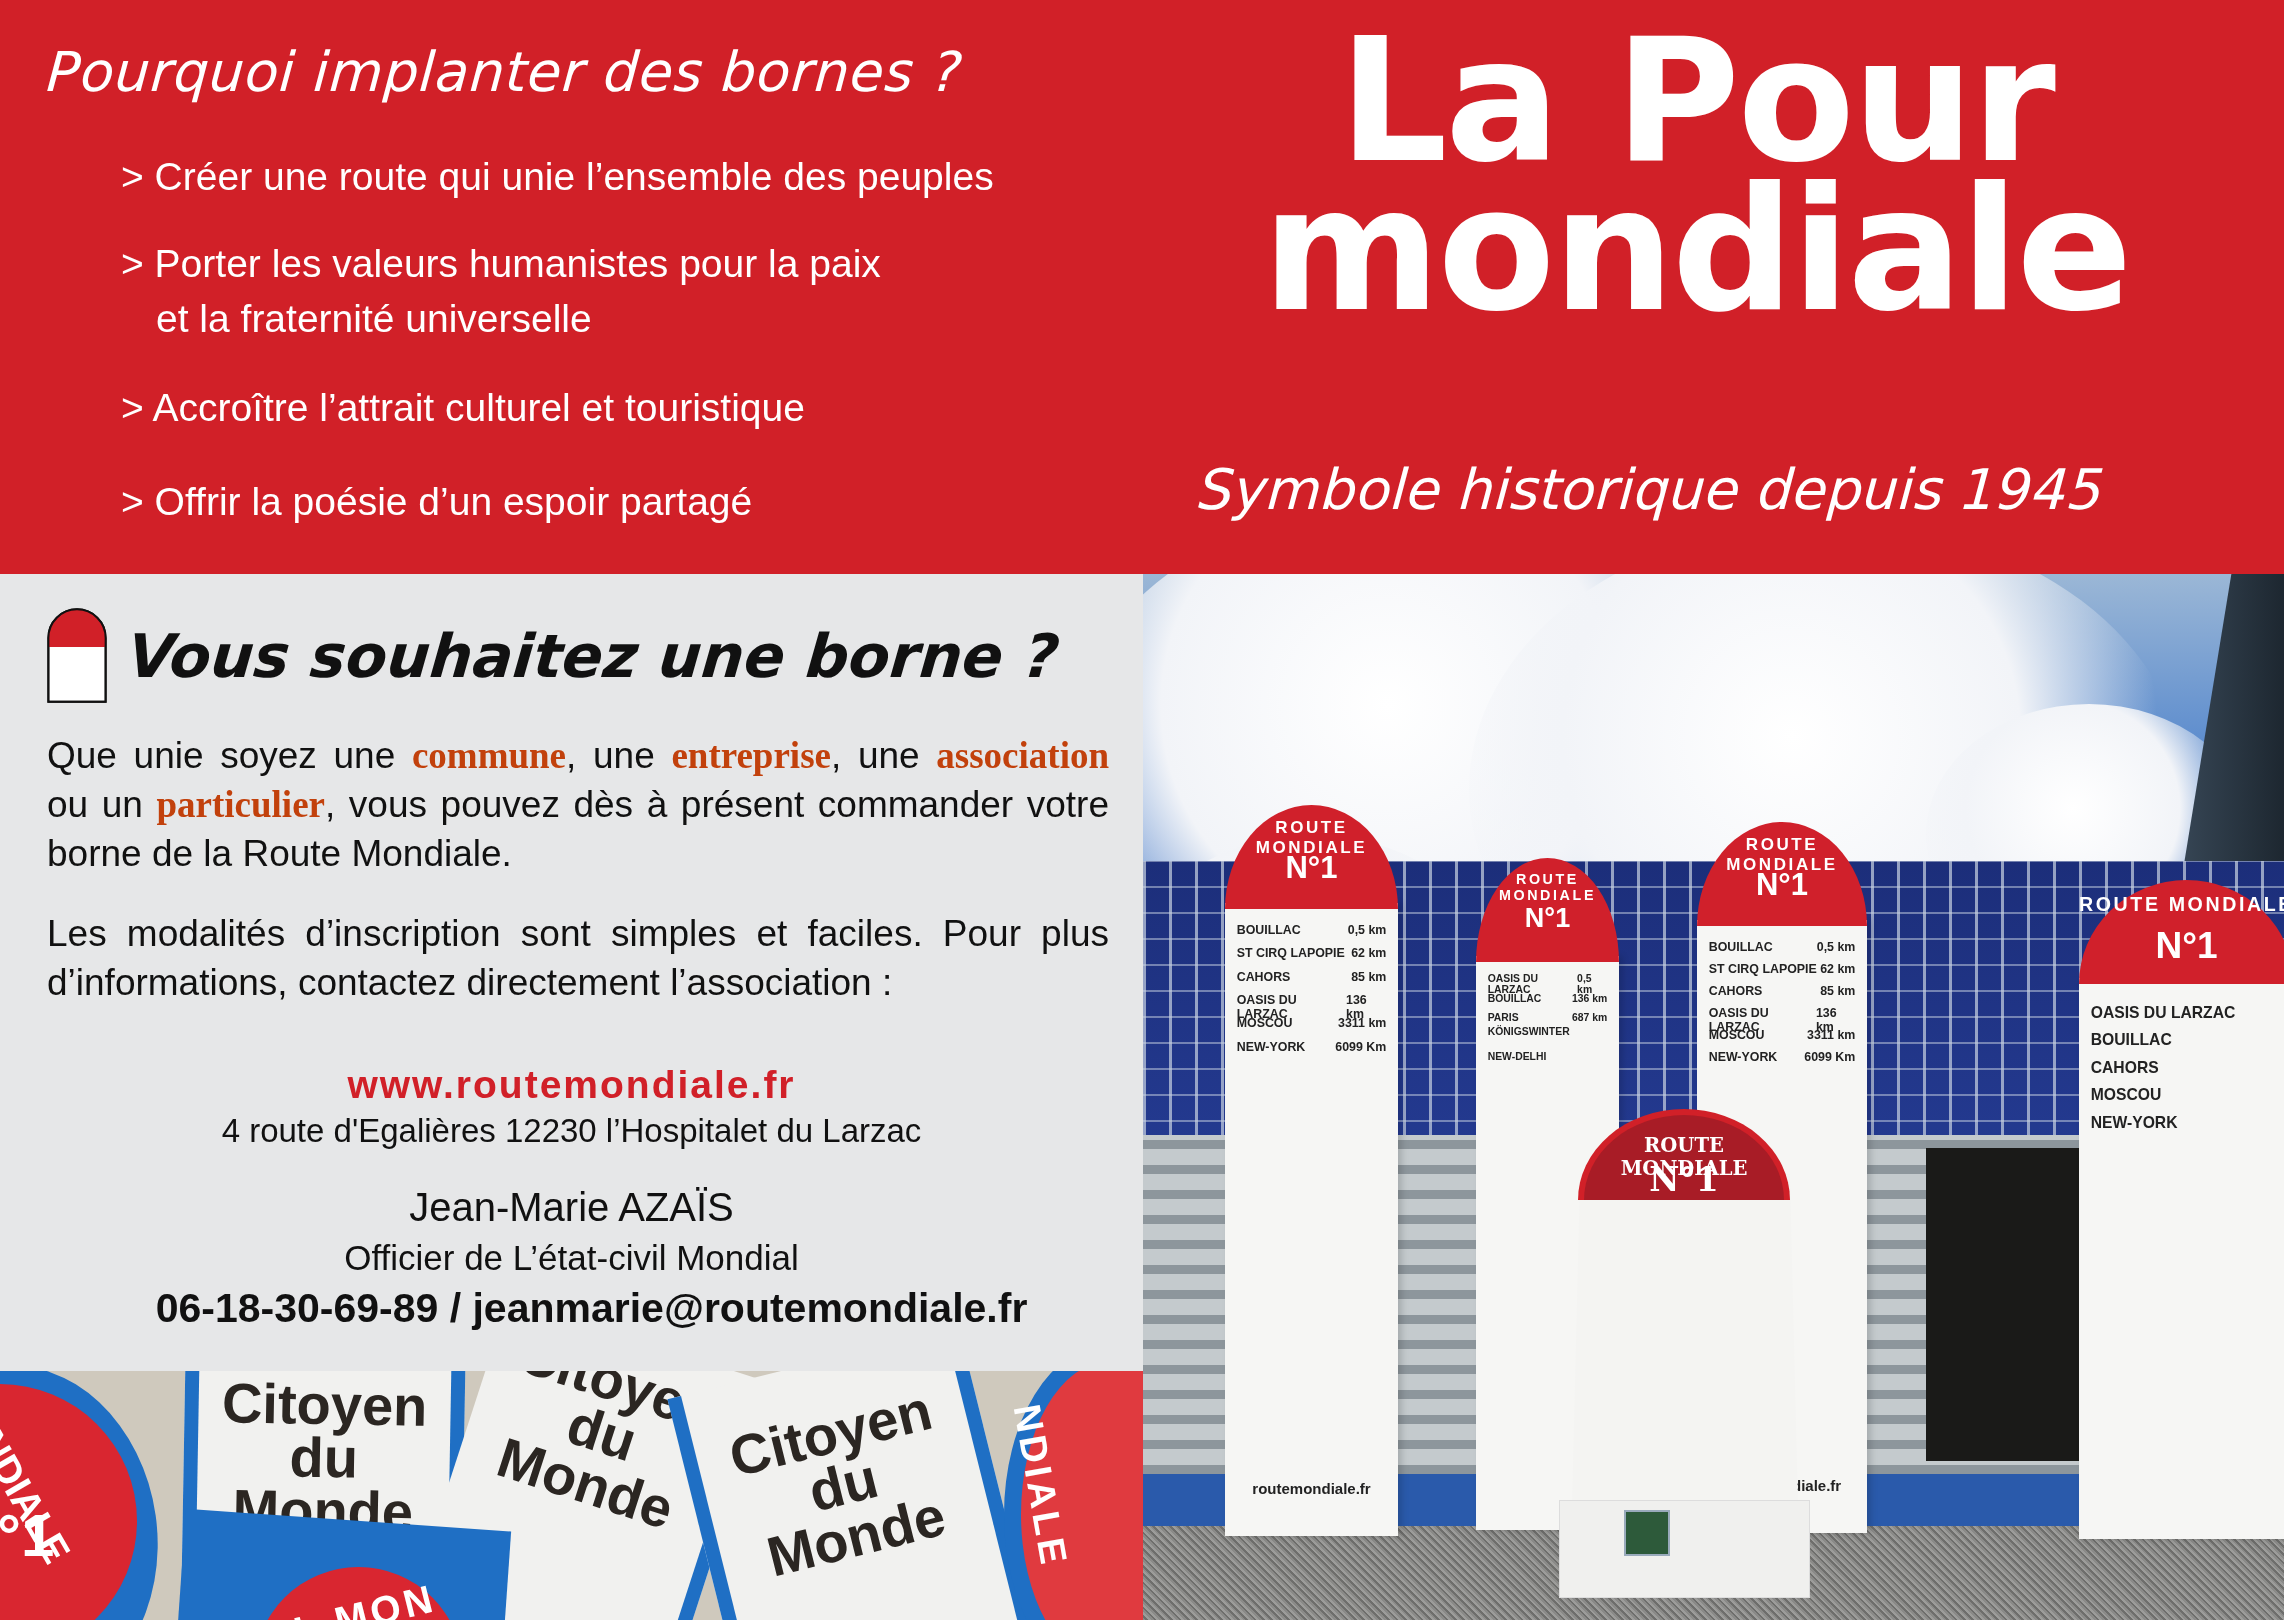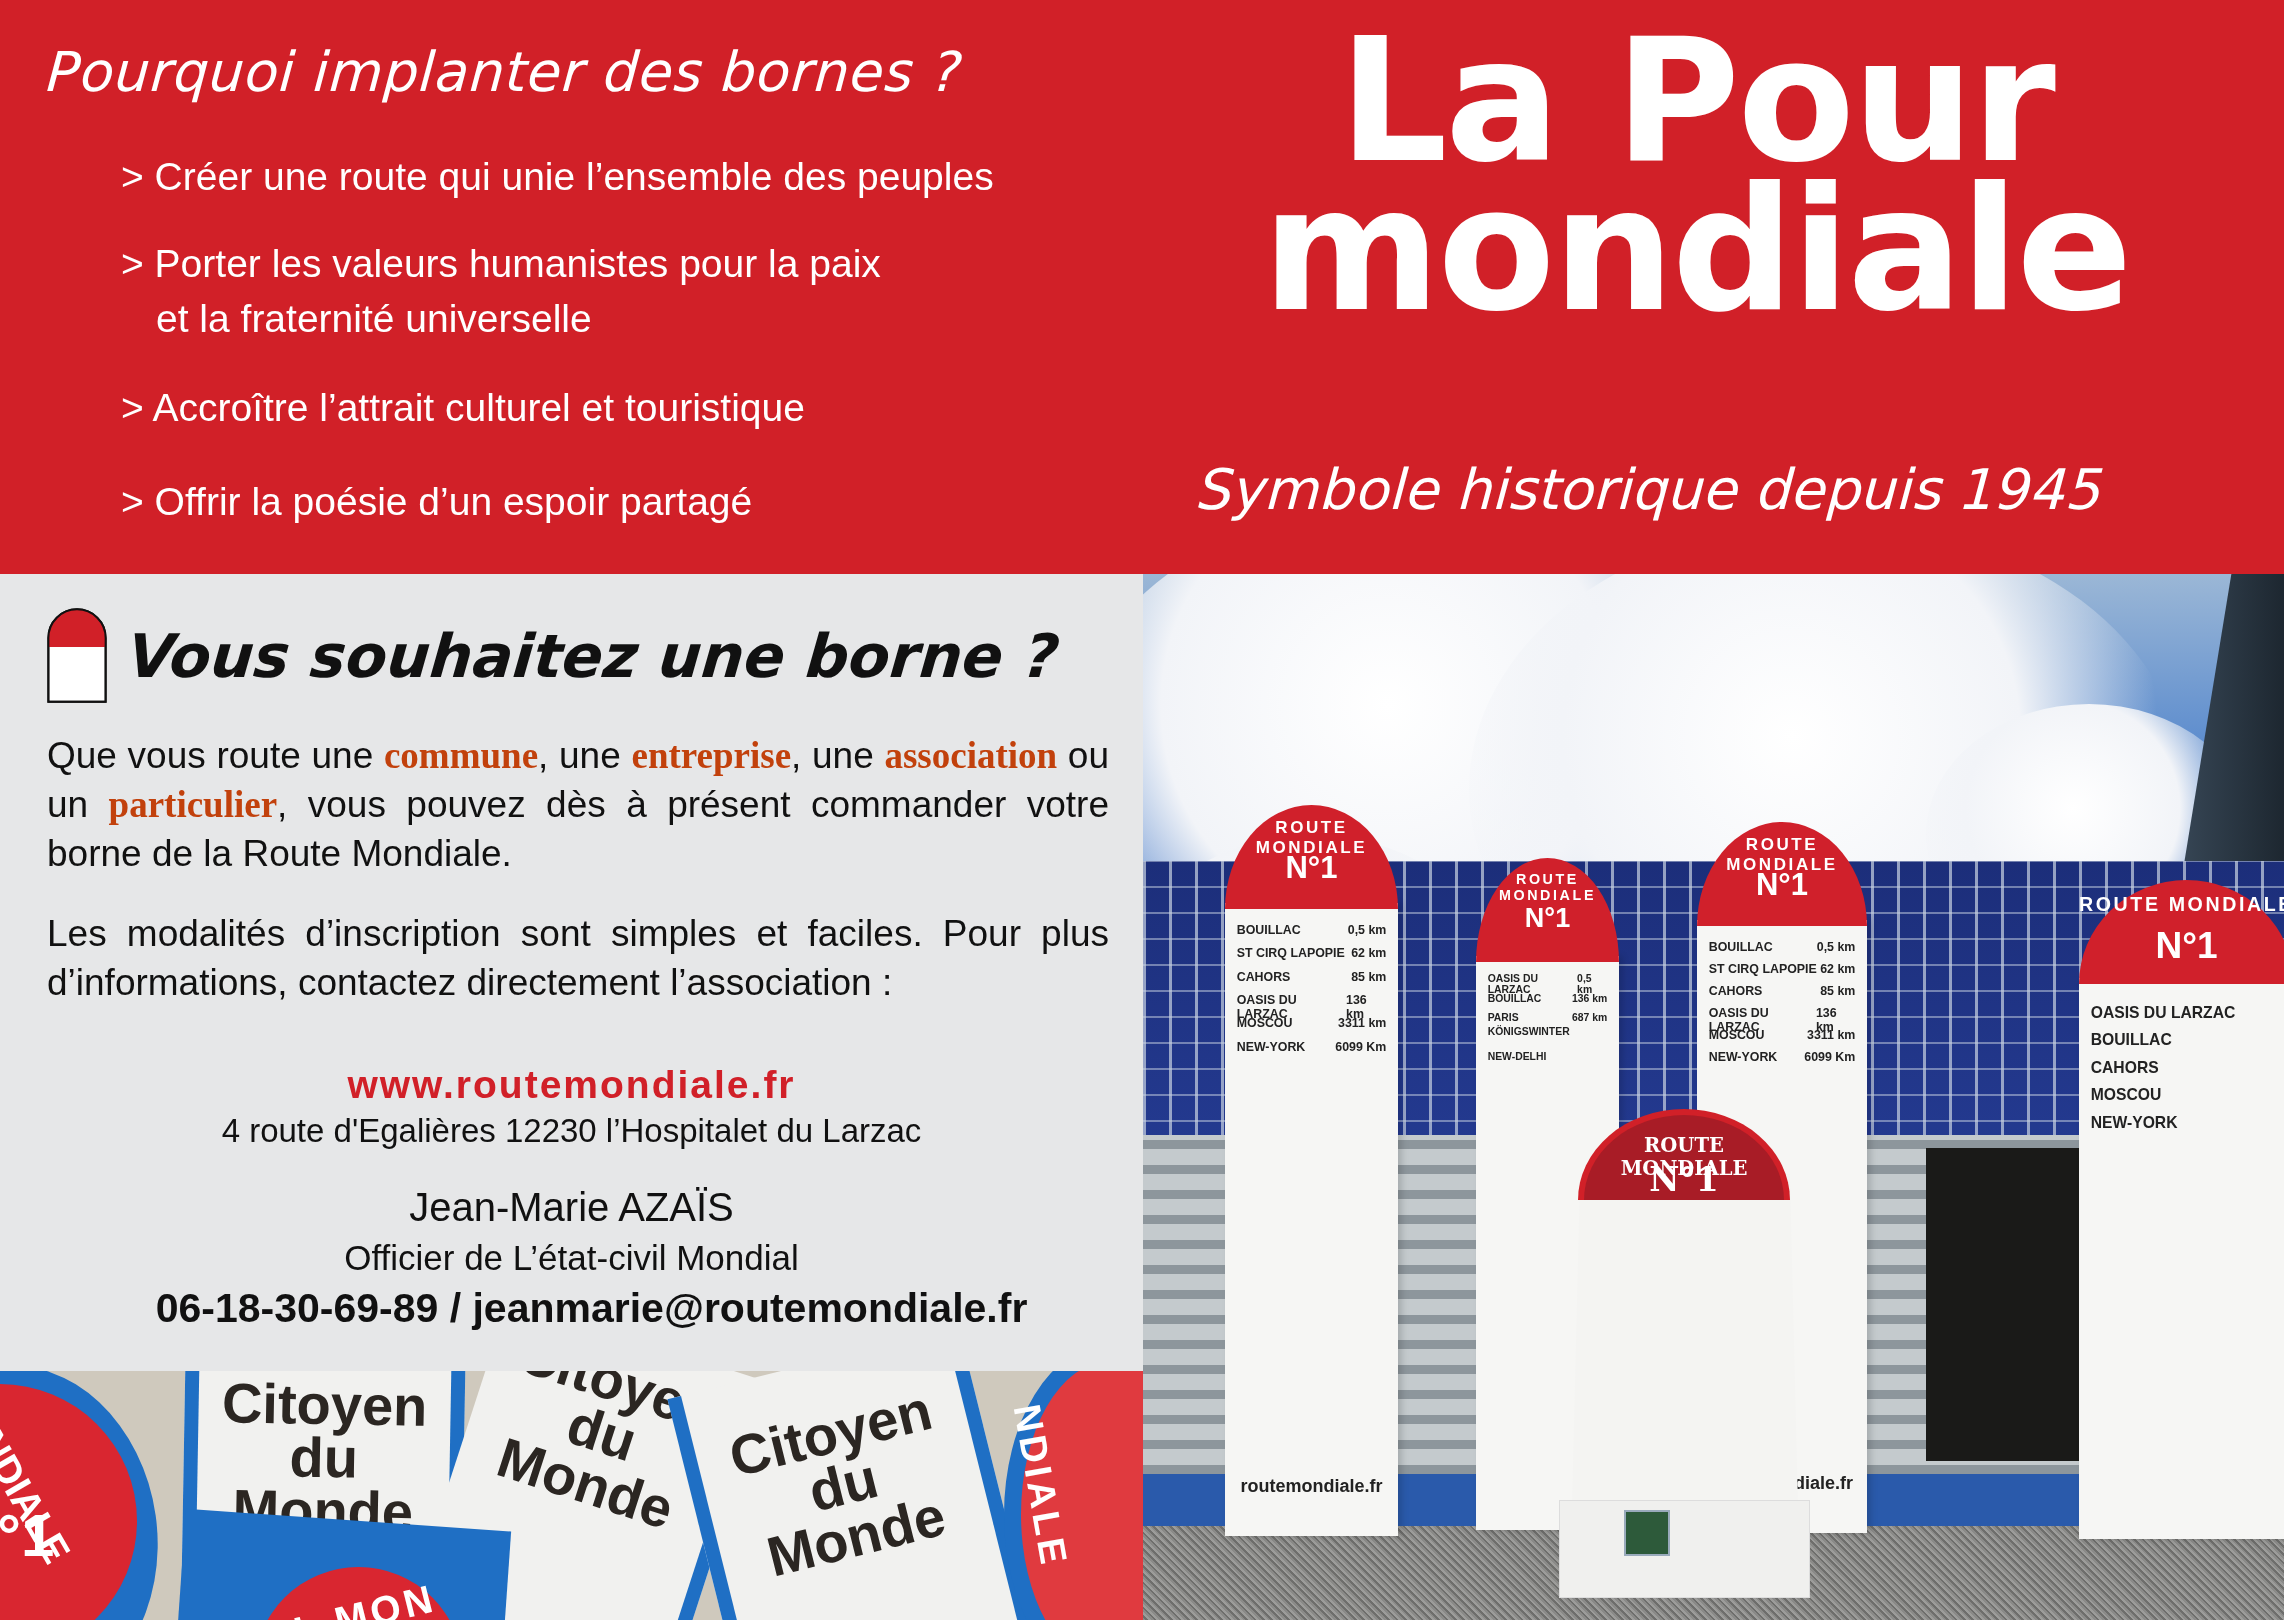--- a/index.html
+++ b/index.html
@@ -69,21 +69,21 @@
     background: repeating-linear-gradient(0deg, #8d969c 0 9px, #c4cacd 9px 25px); }
   .doorway { position: absolute; left: 776px; top: 1083px; width: 170px; height: 483px; background: #1a1a18; }
   .ground { position: absolute; left: 0; top: 1539px; width: 1141px; height: 81px;
     background: repeating-linear-gradient(45deg,#8a8a88 0 2px,#6e6e6c 2px 3.9px,#9c9c9a 3.9px 5.9px); }
 
   .borne { position: absolute; background: #f6f6f4; box-shadow: 3.9px 0 6.5px rgba(0,0,0,0.15); }
   .borne .cap { position: absolute; left: 0; top: -98px; width: 100%; height: 104px; background: #d0202b; border-radius: 50% 50% 0 0 / 100% 100% 0 0; }
   .borne .cap-title { position: absolute; left: 0; right: 0; top: -85px; text-align: center; color: #fff; font-weight: bold; font-size: 17px; letter-spacing: 2.6px; }
   .borne .cap-num { position: absolute; left: 0; right: 0; top: -53px; text-align: center; color: #fff; font-weight: bold; font-size: 31px; }
   .borne .dest { position: absolute; left: 11.7px; right: 11.7px; font-size: 12.4px; font-weight: bold; color: #222; display: flex; justify-content: space-between; }
-  .borne .foot { position: absolute; left: 0; right: 0; bottom: 39px; text-align: center; font-size: 18px; color: #222; font-weight: bold; }
+  .borne .foot { position: absolute; left: 0; right: 0; bottom: 39px; text-align: center; font-size: 15px; color: #222; font-weight: bold; }
 
   .borne-front { position: absolute; left: 1571px; top: 1174px; width: 228px; height: 372px; background: #f4f4f2; clip-path: polygon(4% 0,96% 0,100% 100%,0 100%); }
   .borne-front-cap { position: absolute; left: 1578px; top: 1109px; width: 212px; height: 91px; background: #a81c26; border-radius: 50% 50% 0 0 / 100% 100% 0 0; border: 6.5px solid #d12028; border-bottom: none; }
   .borne-front-title { position: absolute; left: 1578px; top: 1134px; width: 212px; text-align: center; color: #fff; font-family: "DejaVu Serif", serif; font-weight: bold; font-size: 19.6px; }
   .borne-front-num { position: absolute; left: 1578px; top: 1160px; width: 212px; text-align: center; color: #fff; font-family: "DejaVu Serif", serif; font-weight: bold; font-size: 33px; }
   .borne-front-base { position: absolute; left: 1559px; top: 1500px; width: 251px; height: 98px; background: #f0f0ee; border: 1.3px solid #ddd; }
   .chip { position: absolute; left: 1624px; top: 1510px; width: 46px; height: 46px; background: #2d5a3a; border: 2px solid #9ab; }
 </style>
 </head>
 <body>
@@ -114,21 +114,21 @@
 </section>
 
 <section class="left-panel">
   <svg class="borne-icon" viewBox="0 0 92 146">
     <path d="M2 144 V46 A44 44 0 0 1 90 46 V144 Z" fill="#ffffff" stroke="#111" stroke-width="3"></path>
     <path d="M2 60 V46 A44 44 0 0 1 90 46 V60 Z" fill="#d12028"></path>
     <path d="M2 144 V46 A44 44 0 0 1 90 46 V144 Z" fill="none" stroke="#111" stroke-width="3"></path>
   </svg>
   <h2 class="ask-title">Vous souhaitez une borne ?</h2>
 
-  <p class="para para1"><span>Que vous route une </span><span class="hl">commune</span><span>, une </span><span class="hl">entreprise</span><span>, une </span><span class="hl">association</span><span> ou un </span><span class="hl">particulier</span><span>, vous pouvez dès à présent commander votre borne de la Route Mondiale.</span></p>
+  <p class="para para1"><span>Que unie soyez une </span><span class="hl">commune</span><span>, une </span><span class="hl">entreprise</span><span>, une </span><span class="hl">association</span><span> ou un </span><span class="hl">particulier</span><span>, vous pouvez dès à présent commander votre borne de la Route Mondiale.</span></p>
 
   <p class="para para2">Les modalités d’inscription sont simples et faciles. Pour plus d’informations, contactez directement l’association :</p>
 
   <a class="contact website">www.routemondiale.fr</a>
   <div class="contact address">4 route d'Egalières 12230 l’Hospitalet du Larzac</div>
   <div class="contact person">Jean-Marie AZAÏS</div>
   <div class="contact role">Officier de L’état-civil Mondial</div>
   <div class="contact phone-email"><span>06-18-30-69-89</span><span> / </span><span>jeanmarie@routemondiale.fr</span></div>
 </section>
 

